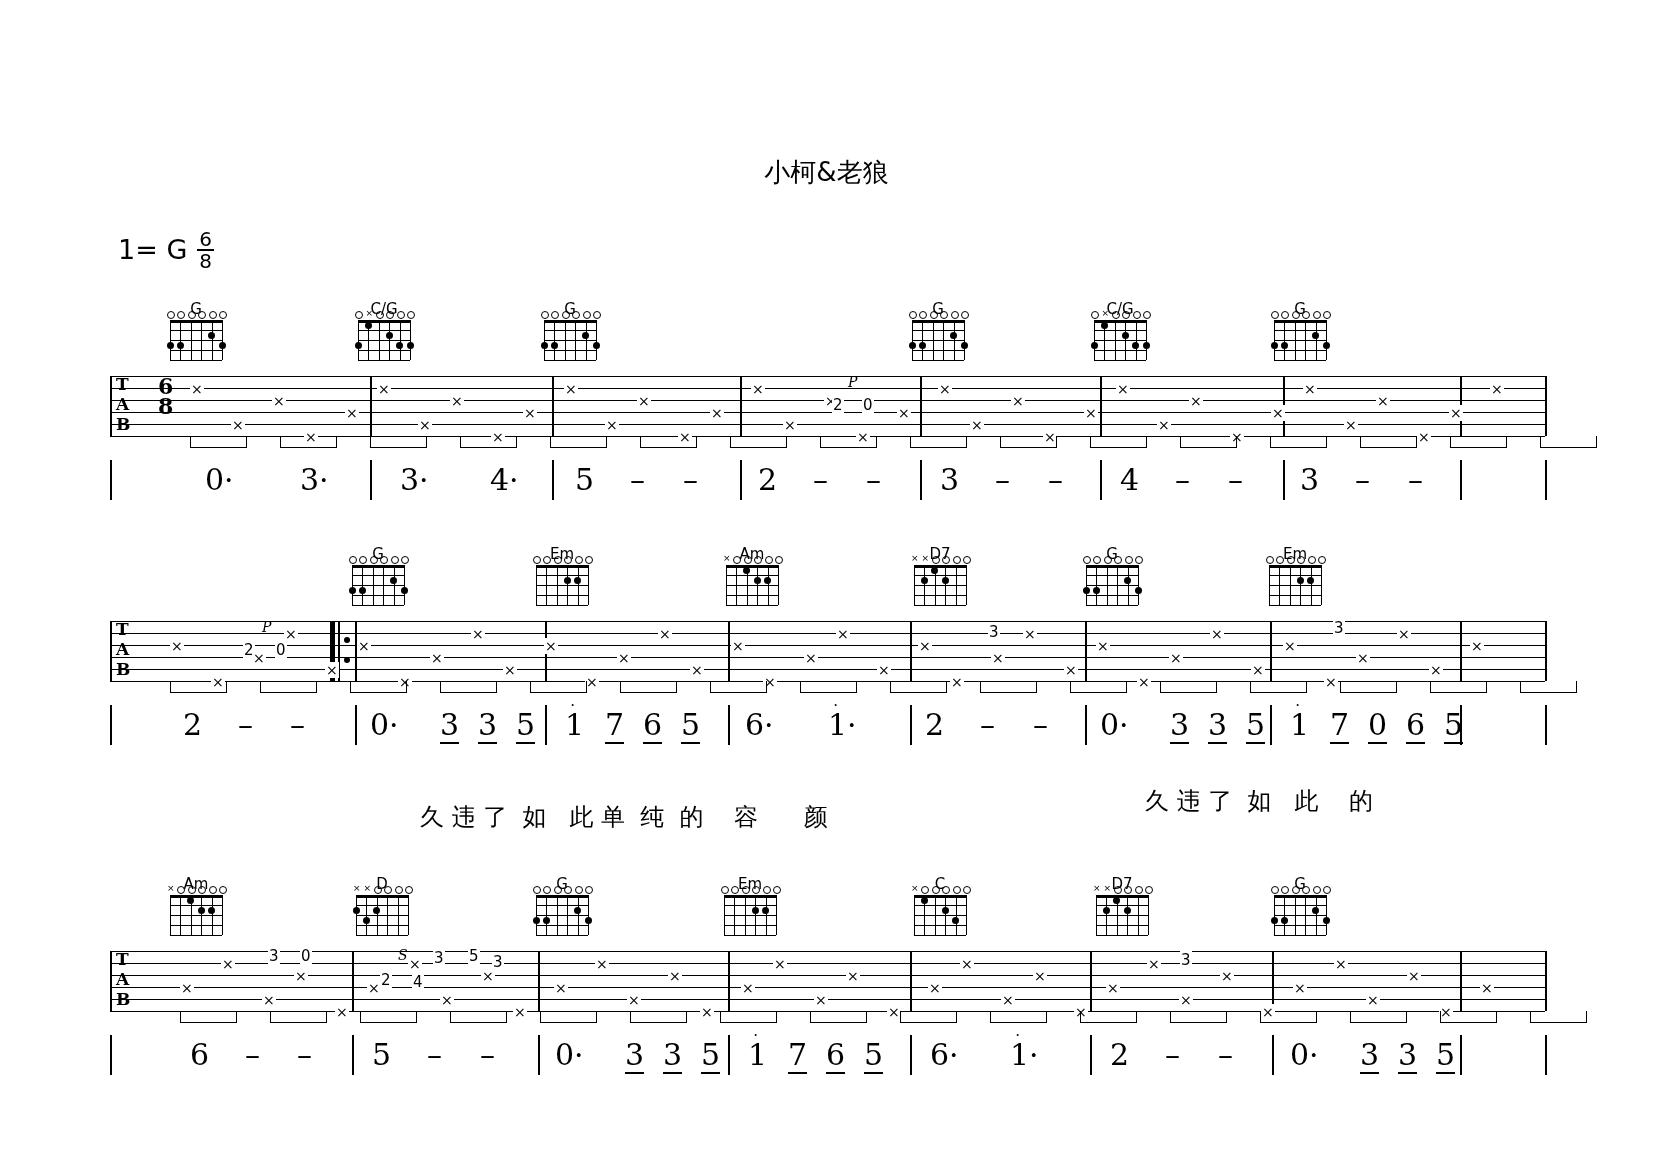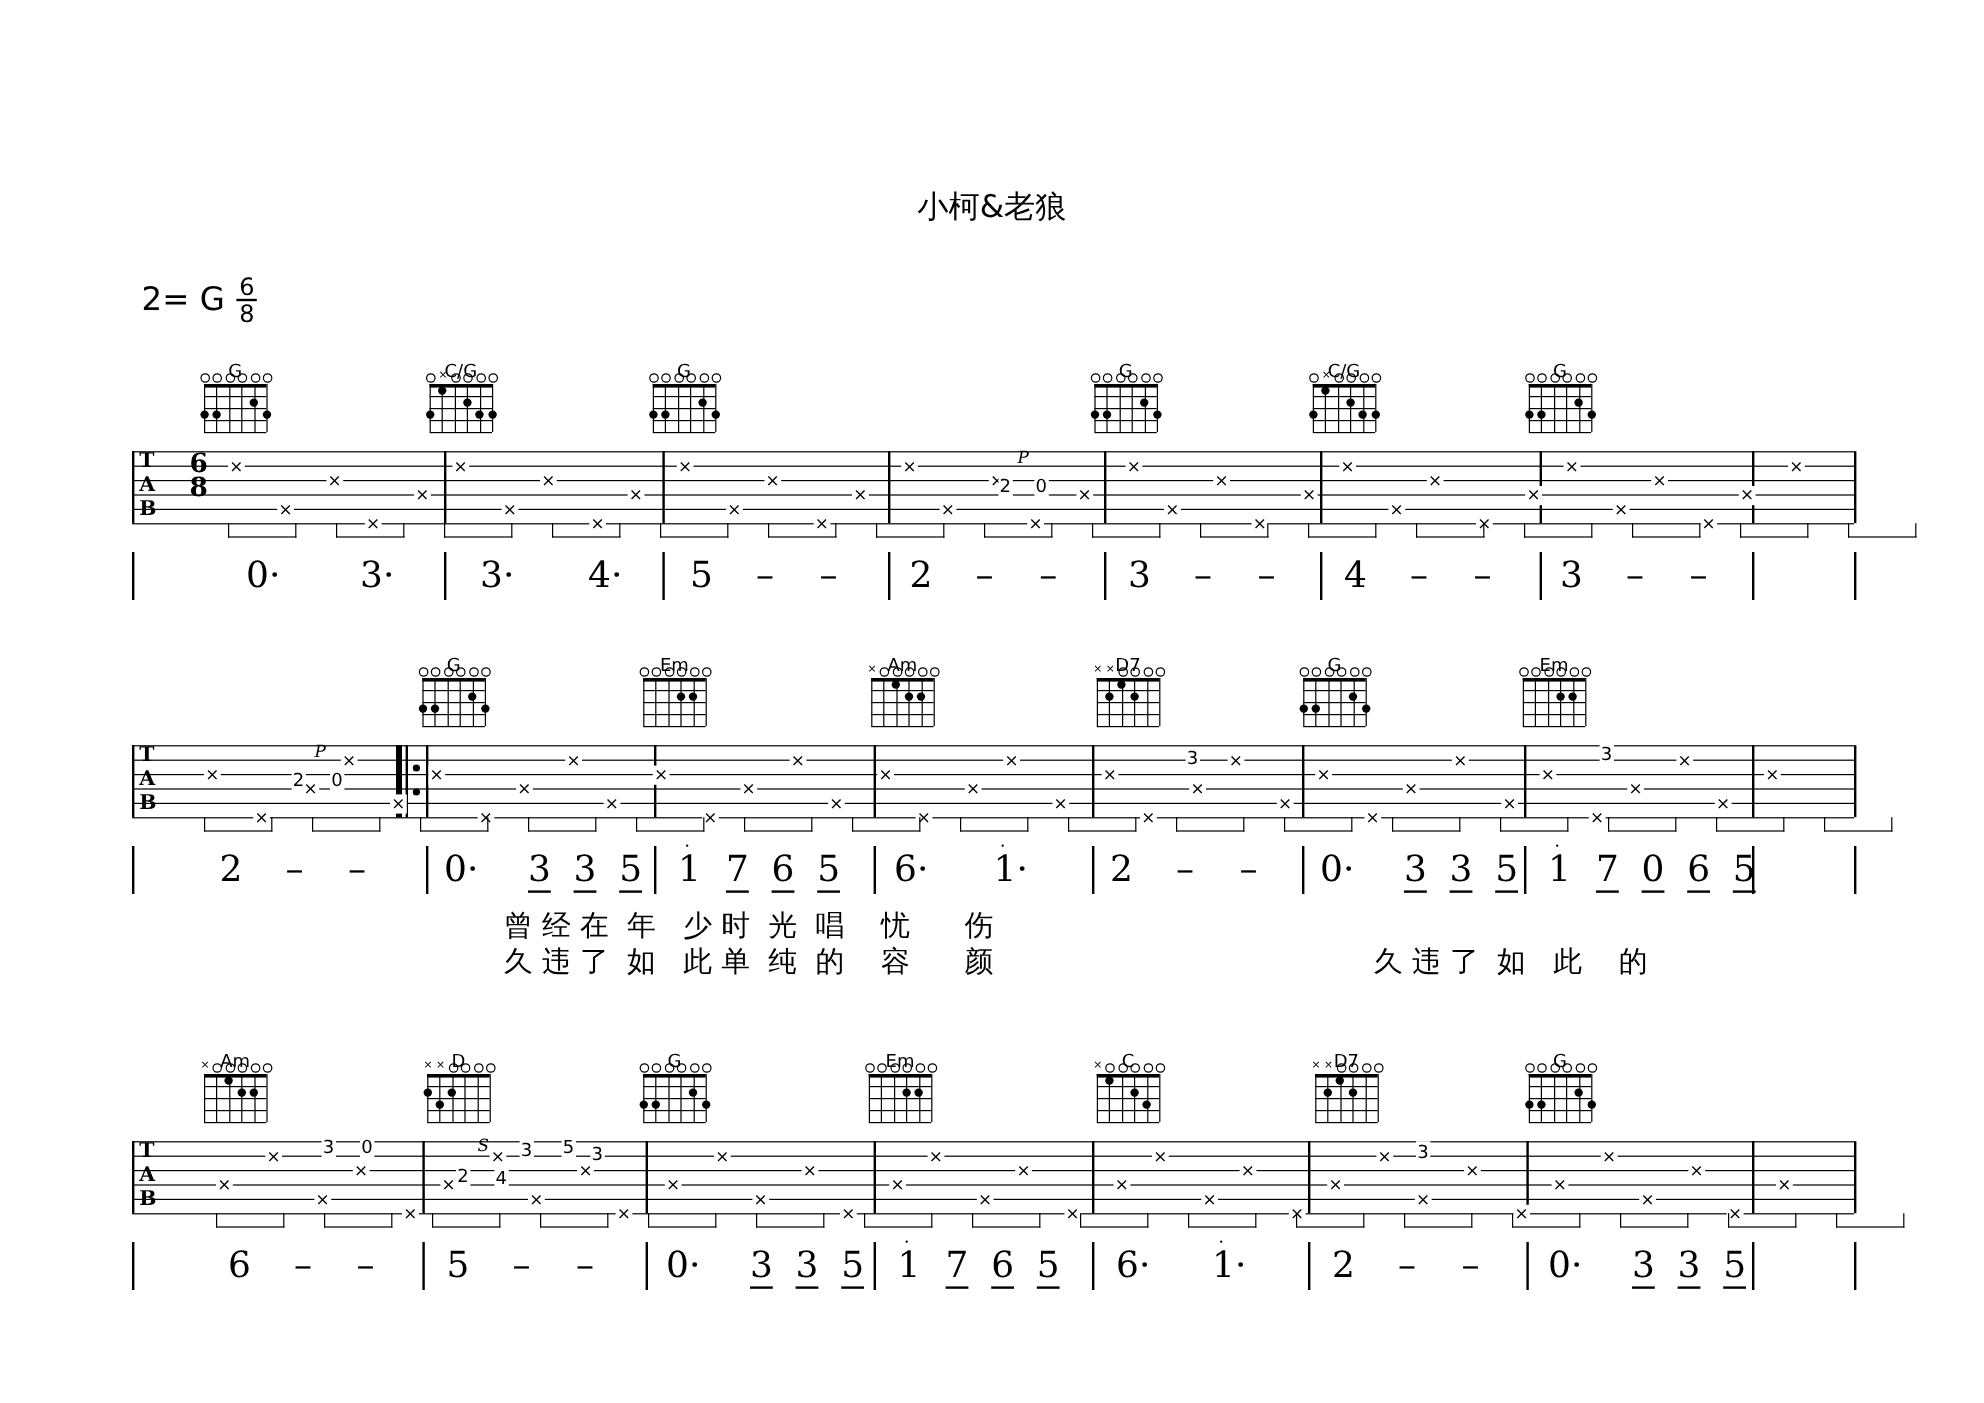--- a/index.html
+++ b/index.html
@@ -61,21 +61,21 @@
 </style>
 </head>
 <body>
 
 <div class="sheet">
 
   <div class="artist">小柯&amp;老狼</div>
 
 
   <div class="keysig">
-    <span>2= G</span>
+    <span>1= G</span>
     <span class="frac">
       <span class="num">6</span>
       <span class="den">8</span>
     </span>
   </div>
 
   <div class="system sys1">
     <div class="chords">
         <div class="chord" style="left: 164px;">
           <div class="nm">G</div>
@@ -646,22 +646,21 @@
         <div class="mbar" style="left: 545px; top: 2px;"></div>
         <div class="mbar" style="left: 728px; top: 2px;"></div>
         <div class="mbar" style="left: 910px; top: 2px;"></div>
         <div class="mbar" style="left: 1085px; top: 2px;"></div>
         <div class="mbar" style="left: 1270px; top: 2px;"></div>
         <div class="mbar" style="left: 1460px; top: 2px;"></div>
         <div class="mbar" style="left: 110px; top: 2px;"></div>
         <div class="mbar" style="left: 1545px; top: 2px;"></div>
       </div>
     <div class="lyrics">
-        <div class="lyr" style="left: 420px; top: 0px;">曾 经 在  年   少 时  光  唱    忧      伤</div>
-        <div class="lyr" style="left: 420px; top: 30px;">久 违 了  如   此 单  纯  的    容      颜</div>
+        <div class="lyr" style="left: 420px; top: 46px;">久 违 了  如   此 单  纯  的    容      颜</div>
         <div class="lyr" style="left: 1145px; top: 30px;">久 违 了  如   此    的</div>
       </div>
   </div>
 
   <div class="system sys3">
     <div class="chords">
         <div class="chord" style="left: 164px;">
           <div class="nm">Am</div>
           <div class="grid">
             <div class="g-inner">

